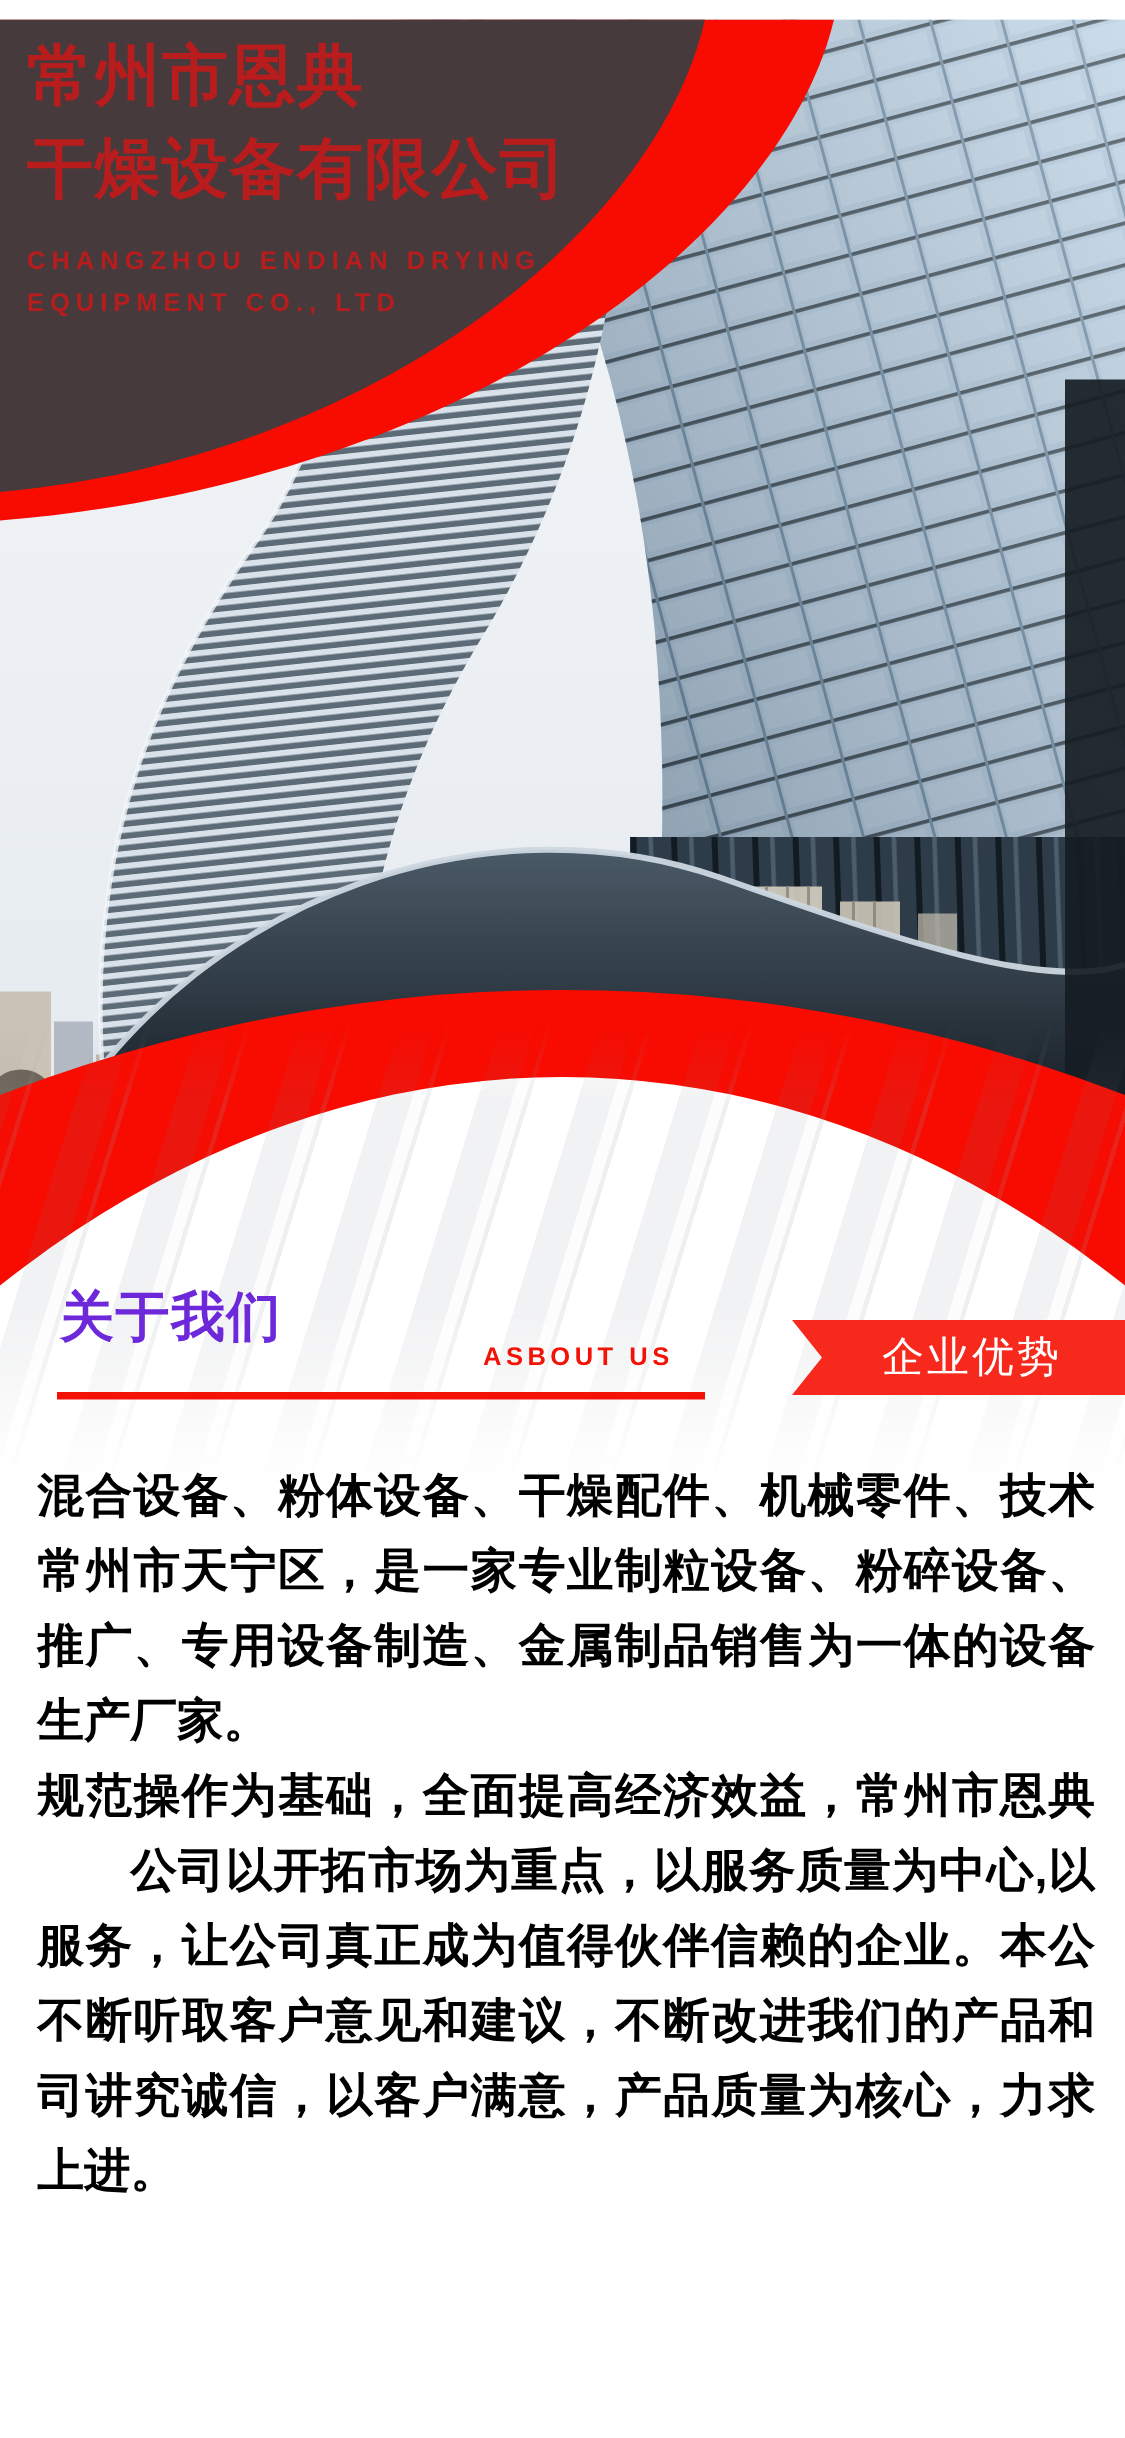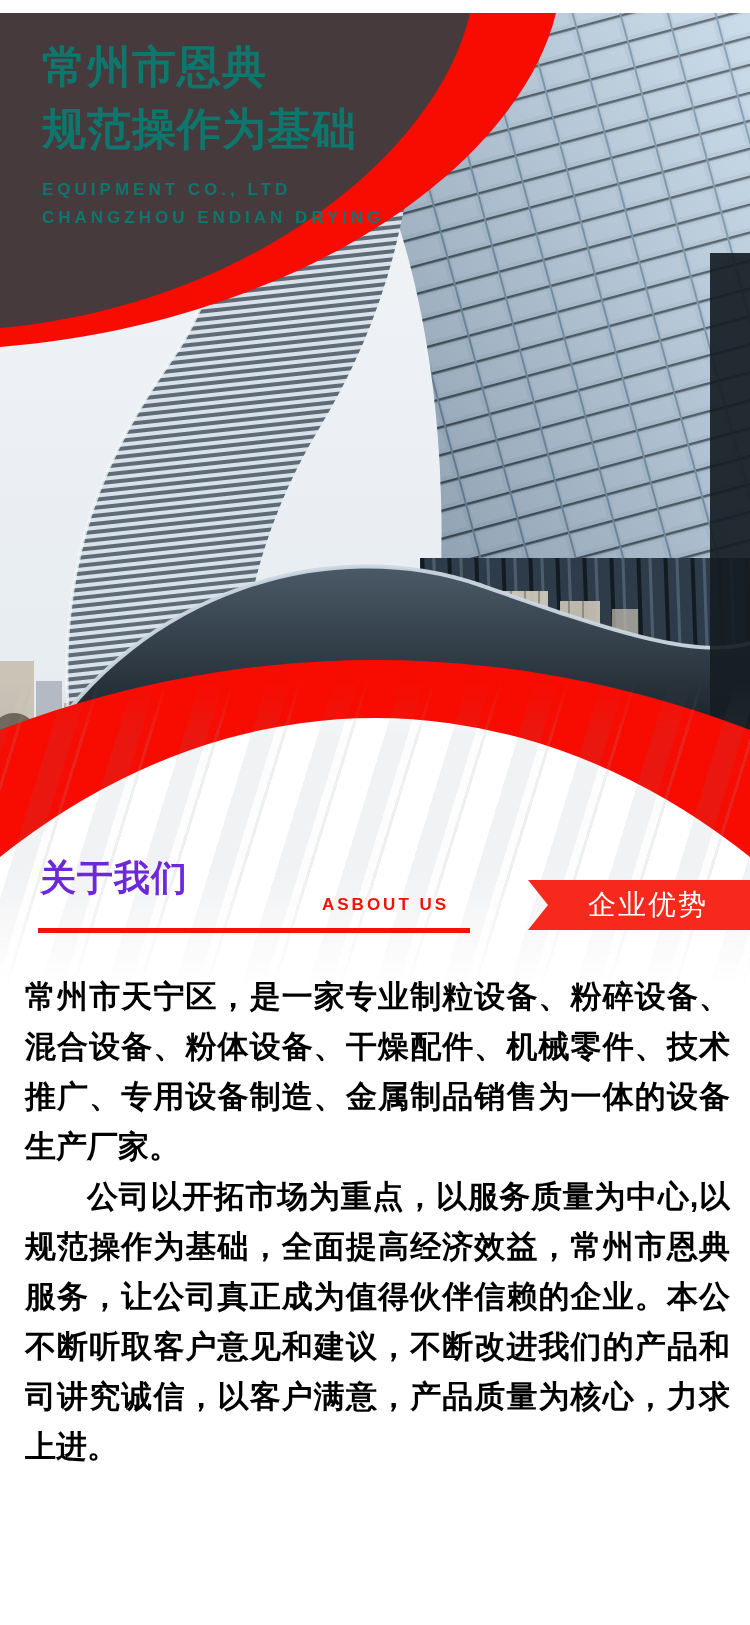--- a/index.html
+++ b/index.html
@@ -22,21 +22,21 @@
     position:absolute;left:0;top:680px;width:750px;height:310px;
     background:repeating-linear-gradient(107deg,
       rgba(120,128,140,0.10) 0 22px,
       rgba(120,128,140,0.02) 22px 30px,
       rgba(150,158,170,0.16) 30px 33px,
       rgba(255,255,255,0) 33px 64px);
     -webkit-mask-image:linear-gradient(180deg,transparent 0%,#000 18%,#000 62%,transparent 100%);
     mask-image:linear-gradient(180deg,transparent 0%,#000 18%,#000 62%,transparent 100%);
   }
   
-  .brand{position:absolute;left:18px;top:36px;color:#0f766e;margin-left:24px;}
+  .brand{position:absolute;left:18px;top:20px;color:#b91c1c;}
   .brand .cn{
     font-size:44px;font-weight:900;line-height:62px;letter-spacing:1px;
     white-space:nowrap;
   }
   .brand .en{margin-top:16px;font-size:17px;font-weight:700;letter-spacing:4px;line-height:28px;white-space:nowrap;}
   
   .about-title{
     position:absolute;left:40px;top:854px;font-size:36px;font-weight:900;
     color:#6d28d9;letter-spacing:1px;white-space:nowrap;
   }
@@ -134,40 +134,40 @@
     <path d="M0,0 H556 C520,150 300,310 0,334 Z" fill="#f80c02"></path>
     <path d="M0,0 H470 C438,140 250,292 0,315 Z" fill="#463a3c"></path>
   </svg>
 
   <div class="red-arc"></div>
   <div class="white-arc"></div>
   <div class="stripes"></div>
 
   <div class="brand">
     <div class="cn">常州市恩典</div>
-    <div class="cn">规范操作为基础</div>
+    <div class="cn">干燥设备有限公司</div>
     <div class="en">
+      <div>CHANGZHOU ENDIAN DRYING</div>
       <div>EQUIPMENT CO., LTD</div>
-      <div>CHANGZHOU ENDIAN DRYING</div>
     </div>
   </div>
 
   <div class="about-title">关于我们</div>
   <div class="about-sub">ASBOUT US</div>
   <div class="underline"></div>
   <div class="ribbon">
     <span>企业优势</span>
   </div>
 
   <div class="bodytext">
+    <div class="ln">混合设备、粉体设备、干燥配件、机械零件、技术</div>
     <div class="ln">常州市天宁区，是一家专业制粒设备、粉碎设备、</div>
-    <div class="ln">混合设备、粉体设备、干燥配件、机械零件、技术</div>
     <div class="ln">推广、专用设备制造、金属制品销售为一体的设备</div>
     <div class="ln end">生产厂家。</div>
+    <div class="ln">规范操作为基础，全面提高经济效益，常州市恩典</div>
     <div class="ln indent">公司以开拓市场为重点，以服务质量为中心,以</div>
-    <div class="ln">规范操作为基础，全面提高经济效益，常州市恩典</div>
     <div class="ln">服务，让公司真正成为值得伙伴信赖的企业。本公</div>
     <div class="ln">不断听取客户意见和建议，不断改进我们的产品和</div>
     <div class="ln">司讲究诚信，以客户满意，产品质量为核心，力求</div>
     <div class="ln end">上进。</div>
   </div>
 
 </div>
 
 </body></html>

